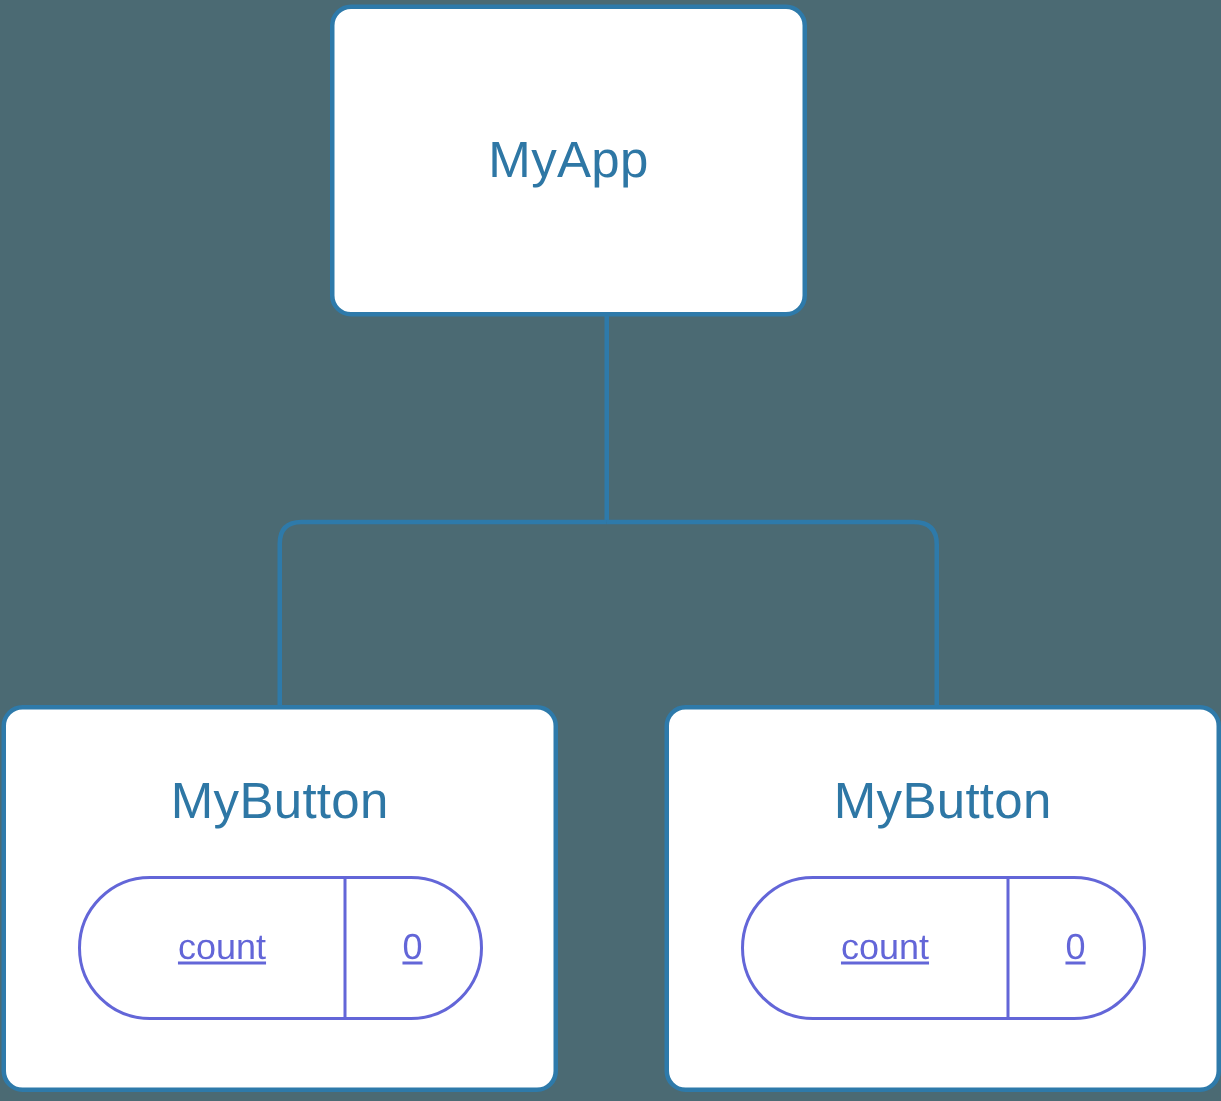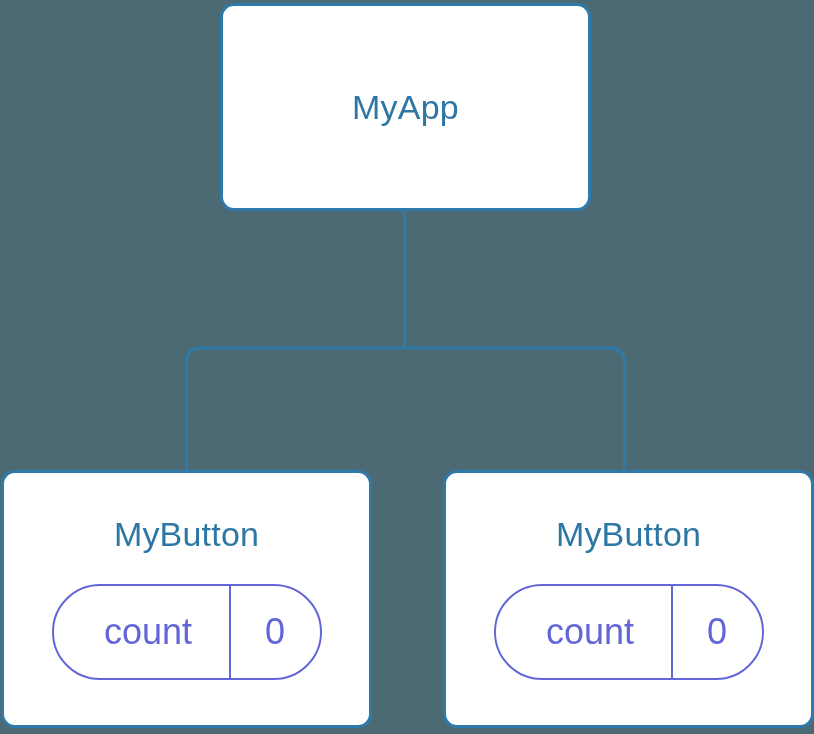--- a/index.html
+++ b/index.html
@@ -40,21 +40,21 @@
     border: 3px solid #2e7aaa;
     border-radius: 14px;
     display: flex;
     flex-direction: column;
     align-items: center;
   }
 
   .node-root {
     left: 220px;
     top: 3px;
-    width: 371px;
+    width: 318px;
     height: 208px;
     justify-content: center;
   }
 
   .node-child-left {
     left: 1px;
     top: 470px;
     width: 371px;
     height: 258px;
     padding-top: 44px;
@@ -89,24 +89,25 @@
     overflow: hidden;
     background: #ffffff;
   }
 
   .pill-key,
   .pill-value {
     display: flex;
     align-items: center;
     justify-content: center;
     color: #6366d8;
-    font-size: 36px;
+    font-size: 24px;
     line-height: 1;
     white-space: nowrap;
     box-sizing: border-box;
+    text-decoration: underline;
   }
 
   .pill-key {
     width: 175px;
     padding-left: 14px;
   }
 
   .pill-value {
     width: 91px;
     border-left: 2px solid #6366d8;

